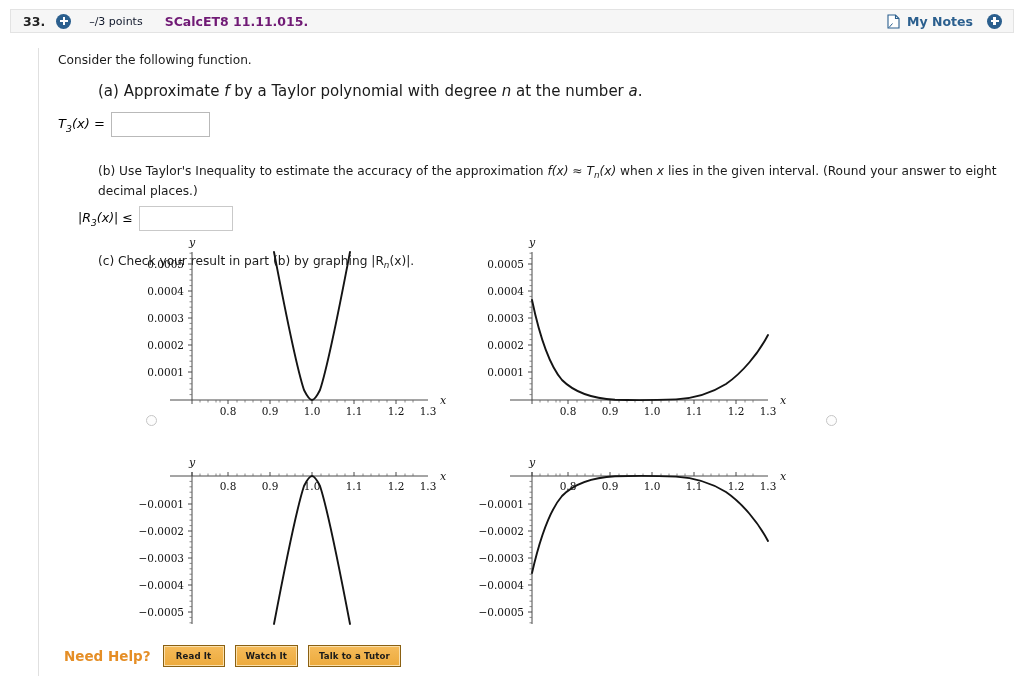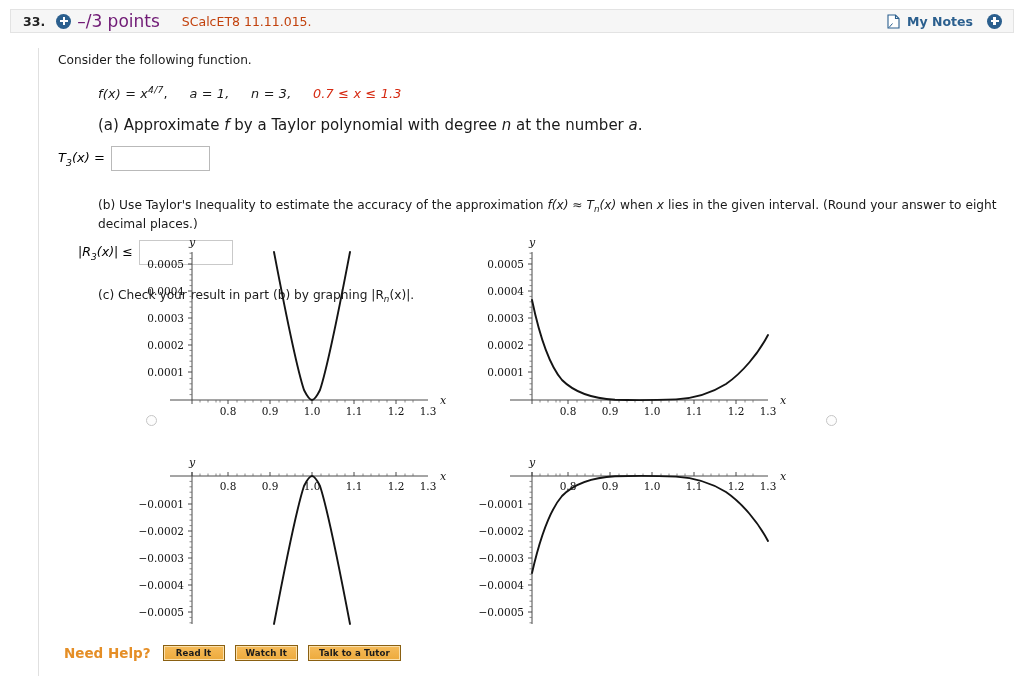--- a/index.html
+++ b/index.html
@@ -49,29 +49,29 @@
     position: absolute;
     background: #ffffff;
   }
   .plus-badge::before {
     left: 3.5px; top: 6.6px; width: 8px; height: 2.2px;
   }
   .plus-badge::after {
     left: 6.4px; top: 3.6px; width: 2.2px; height: 8px;
   }
   .hdr-points {
-    font-size: 17px;
-    color: #701a75;
-    margin-left: 6px;
+    font-size: 11px;
+    color: #0f172a;
+    margin-left: 18px;
     font-weight: normal;
   }
   .hdr-code {
     font-size: 12.5px;
-    font-weight: normal;
-    color: #c2410c;
+    font-weight: bold;
+    color: #701a75;
     margin-left: 22px;
   }
   .hdr-right {
     margin-left: auto;
     display: flex;
     align-items: flex-start;
     margin-right: 11px;
   }
   .notes-icon {
     width: 13px; height: 15px;
@@ -195,21 +195,21 @@
   .help-btn {
     height: 16px;
     min-width: 62px;
     background: linear-gradient(#f5bb5a, #edaa3c);
     border: 1px solid #8a6012;
     box-shadow: inset 0 0 0 1px #fbe0ab;
     color: #1a1a1a;
     font-size: 8.6px;
     font-weight: bold;
     font-family: "DejaVu Sans", "Liberation Sans", sans-serif;
-    padding: 4px 10px;
+    padding: 10px 10px;
     margin-right: 10px;
     cursor: pointer;
     display: inline-flex;
     align-items: center;
     justify-content: center;
     letter-spacing: 0.1px;
   }
 </style>
 </head>
 <body>
@@ -234,29 +234,20 @@
       <span class="plus-badge" style="margin-left:0;"></span>
     </span>
   </div>
 
   <div id="left-rule"></div>
 
   <div id="content">
 
     <div class="txt">Consider the following function.</div>
 
-    <div class="func-line txt">
-      <span class="ital"><span>f(x) = x</span><sup>4/7</sup></span><span>,</span>
-      <span class="gap"></span>
-      <span class="ital">a = 1,</span>
-      <span class="gap"></span>
-      <span class="ital">n = 3,</span>
-      <span class="gap"></span>
-      <span class="red ital">0.7 ≤ x ≤ 1.3</span>
-    </div>
 
     <div class="part-a txt">
       <span>(a) Approximate </span><span class="ital">f</span><span> by a Taylor polynomial with degree </span><span class="ital">n</span><span> at the number </span><span class="ital">a</span><span>.</span>
     </div>
 
     <div class="ans-row">
       <span class="ans-label ital"><span>T</span><sub>3</sub><span>(x) =</span></span>
       <input class="answer" id="ta-input" type="text" value="" style="">
     </div>
 

